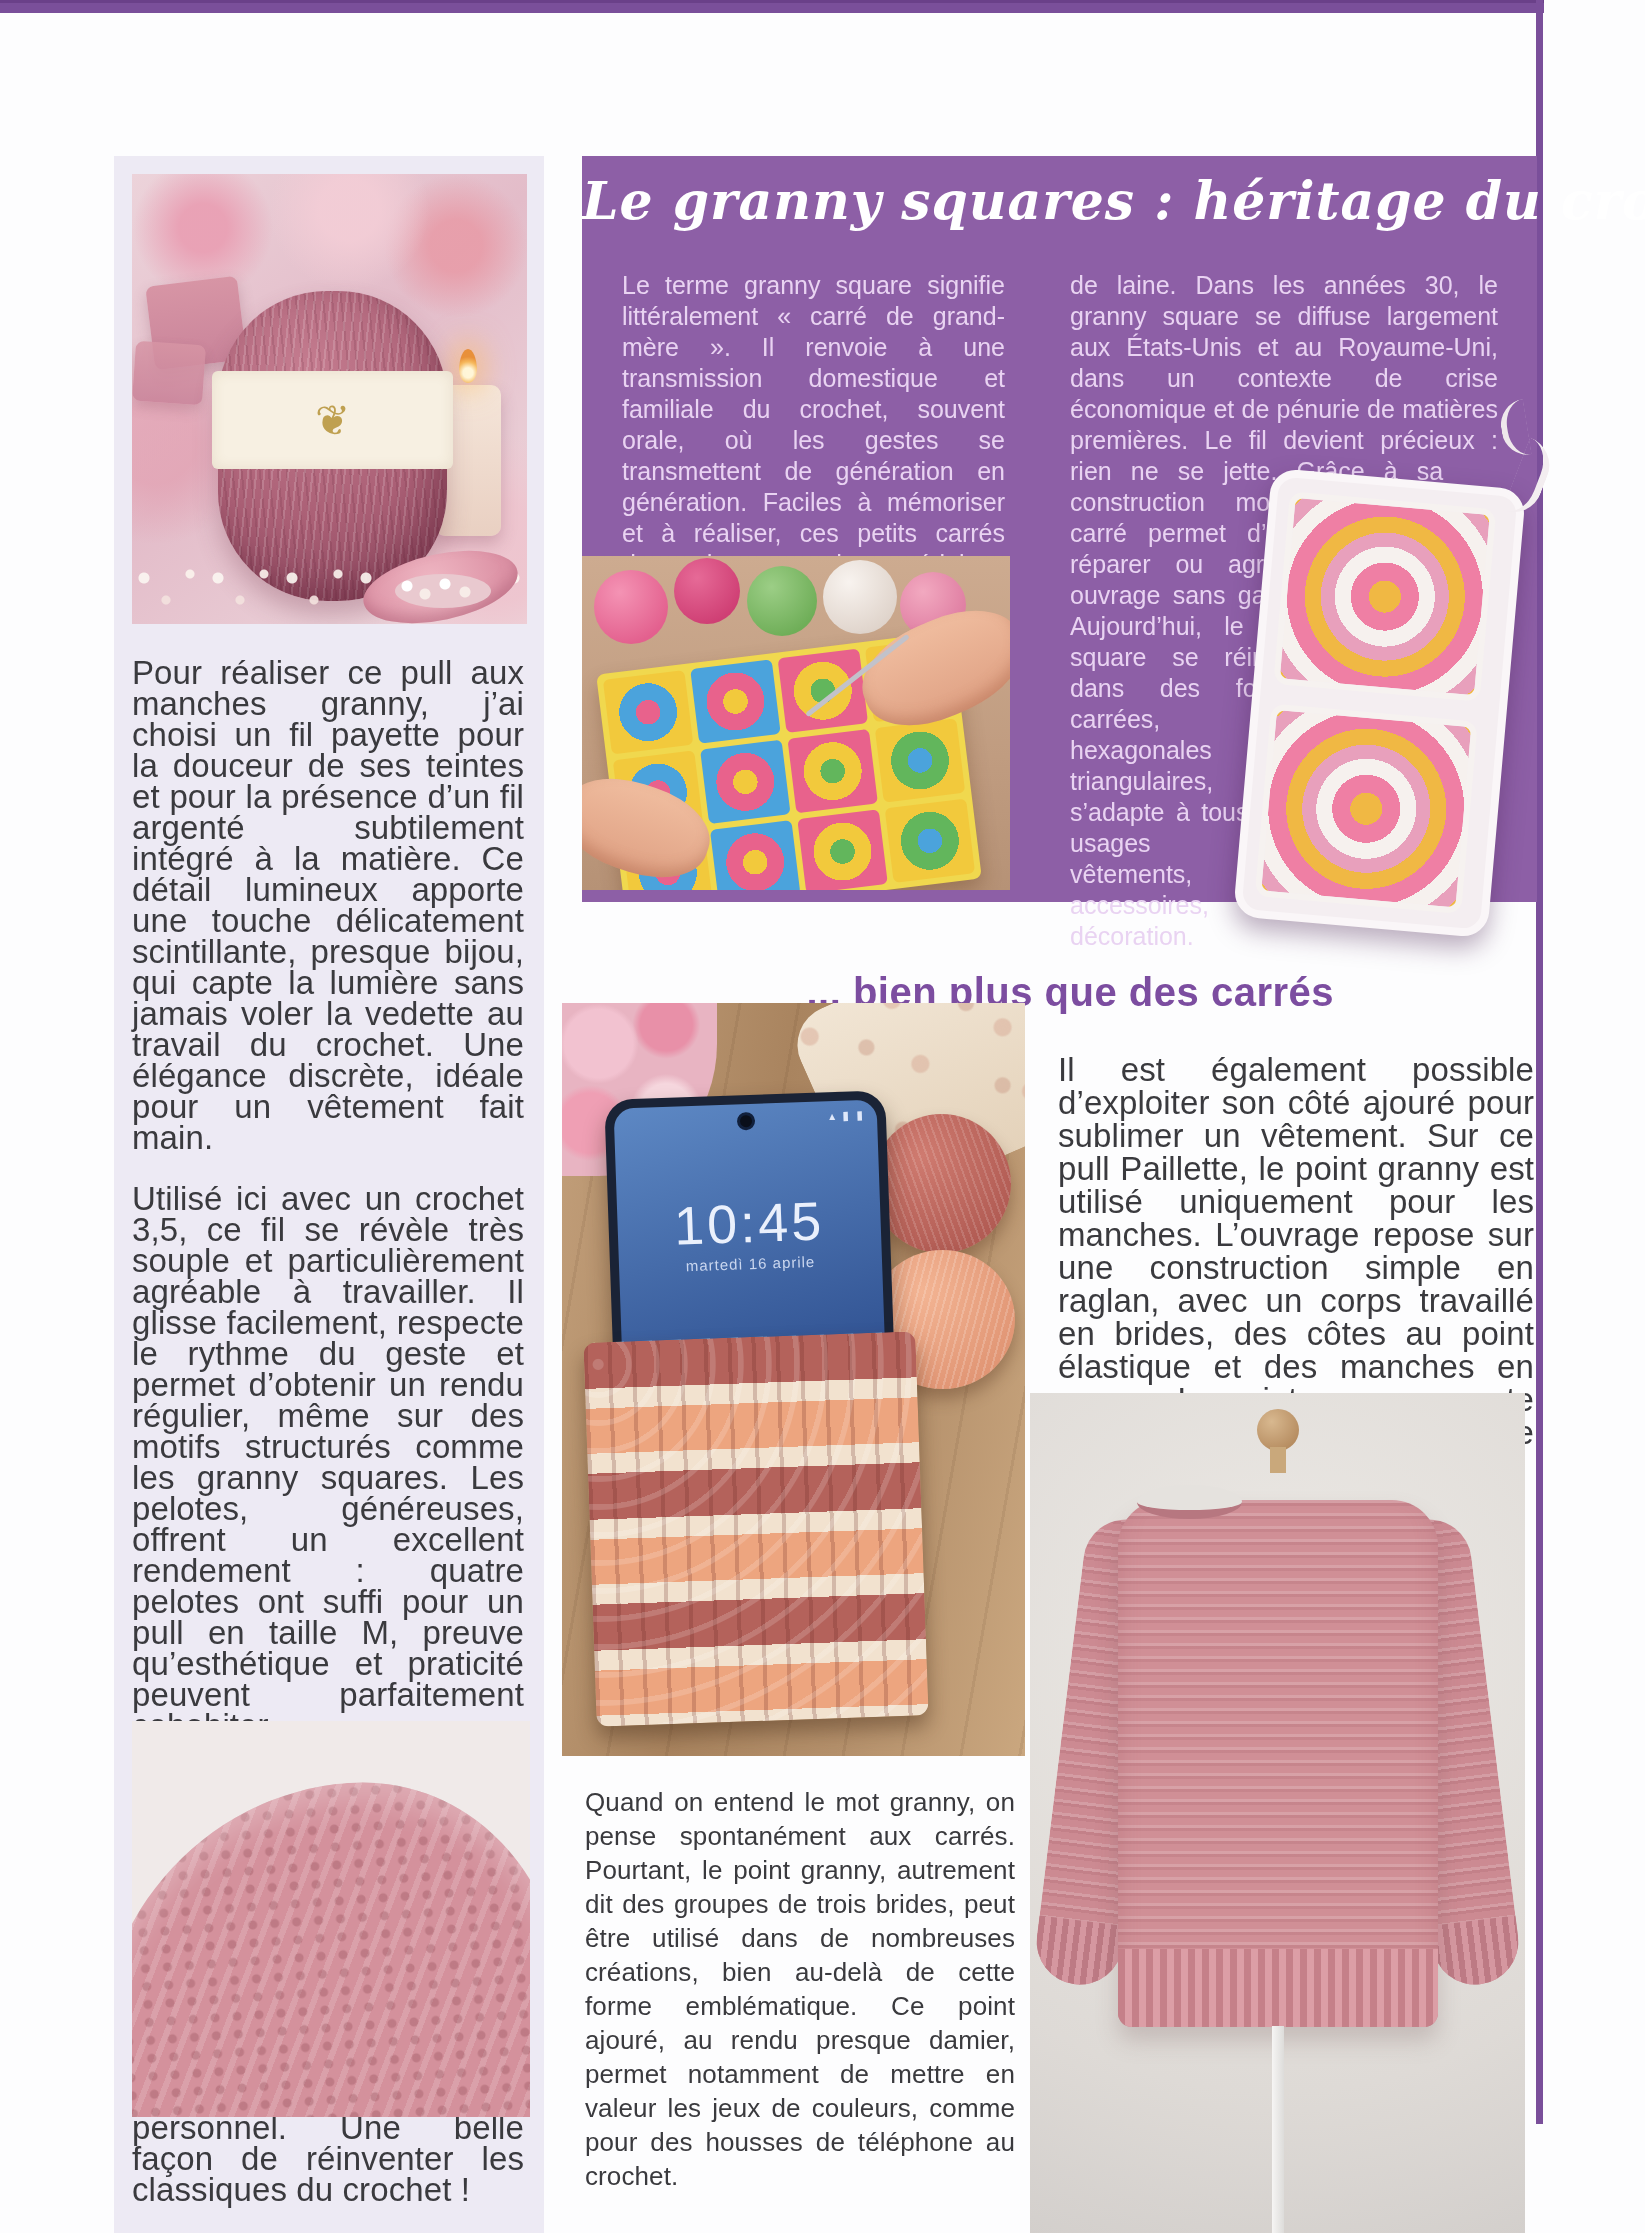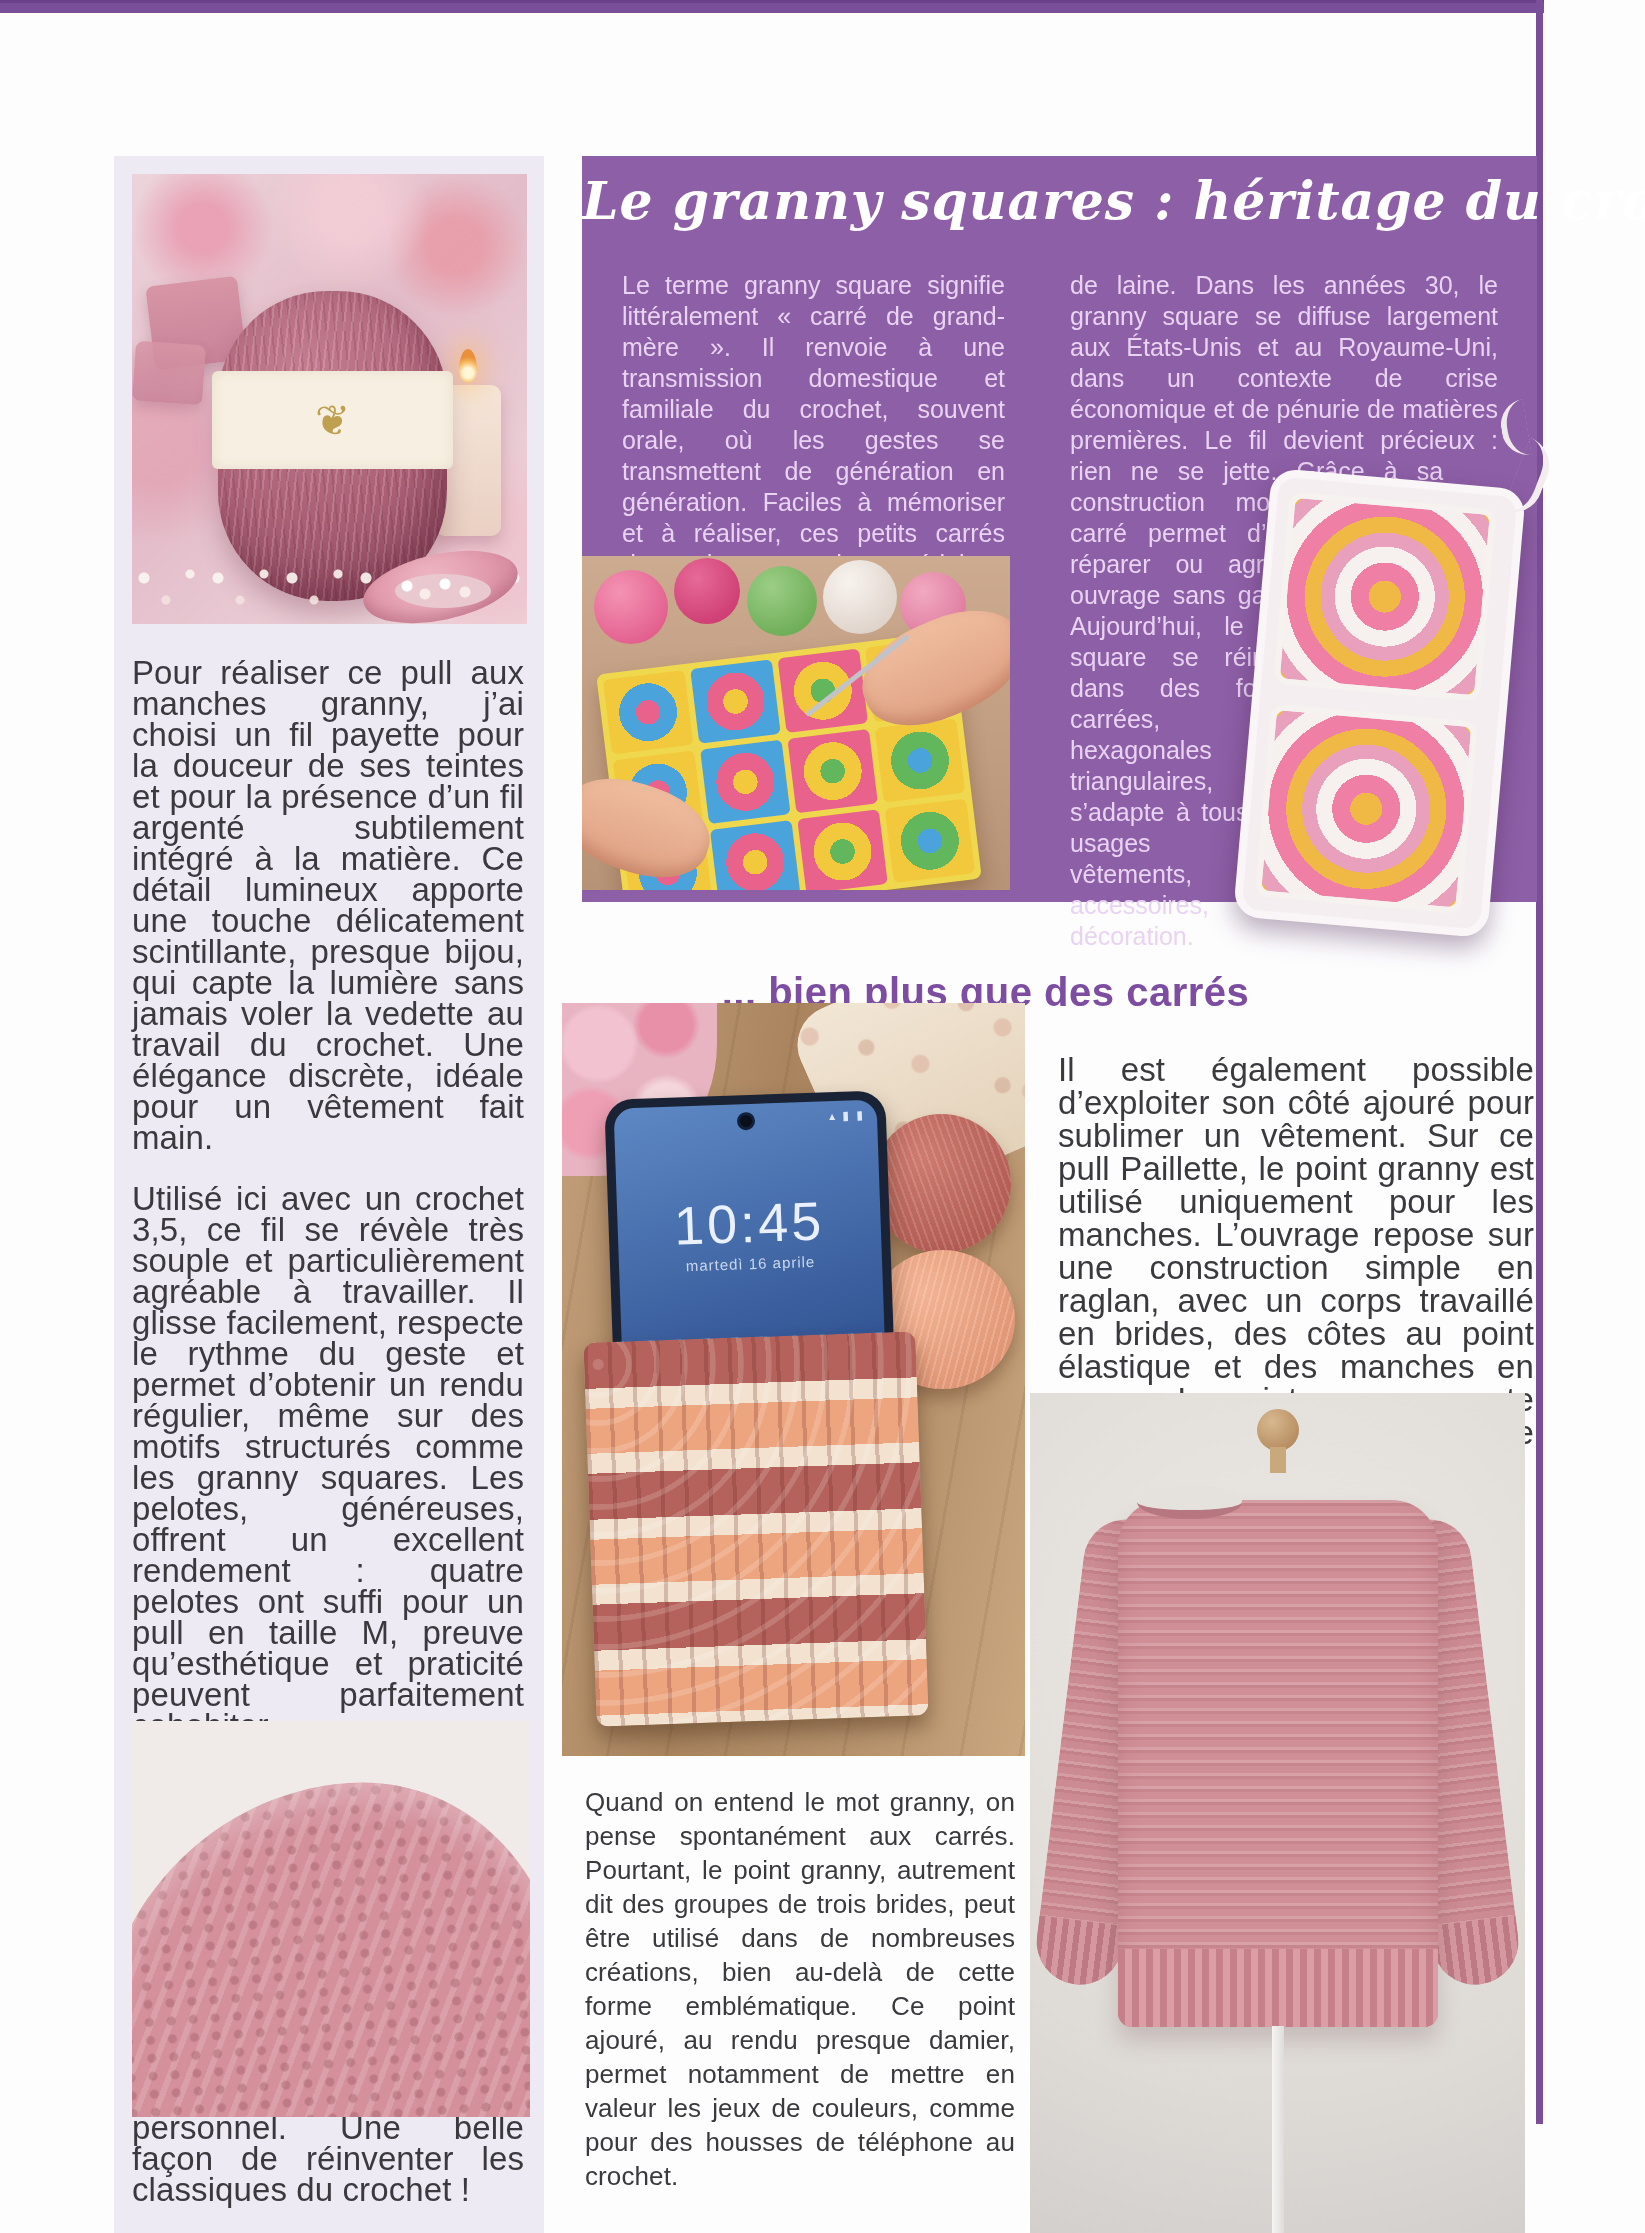--- a/index.html
+++ b/index.html
@@ -16,21 +16,21 @@
   .lavender-col{ left:114px; top:156px; width:430px; height:2078px; background:#edeaf4; }
 
   
   .body-text{ font-size:33px; line-height:31px; text-align:justify; letter-spacing:0.1px; color:#3a3a3e; }
   .body-text p{ margin-bottom:30px; }
   .left-text{ left:132px; top:657px; width:392px; }
   .right-text{ left:1058px; top:1053px; width:476px; line-height:33px; }
   .center-text{ left:585px; top:1785px; width:430px; line-height:34px; font-size:26px; }
 
   .section-heading{
-    left:637px; top:970px; width:697px; text-align:center;
+    left:637px; top:970px; width:697px; text-align:right;
     font-size:40px; font-weight:bold; color:#7c4da0; letter-spacing:0.5px;
   }
 
   
   .feature-box{ left:582px; top:156px; width:955px; height:746px; background:#8d5fa6; }
   .box-title{
     position:absolute; left:0; top:14px; width:100%; text-align:center;
     font-family:"DejaVu Serif", serif; font-style:italic; font-weight:bold;
     font-size:52px; color:#ffffff; letter-spacing:1px; white-space:nowrap;
   }

